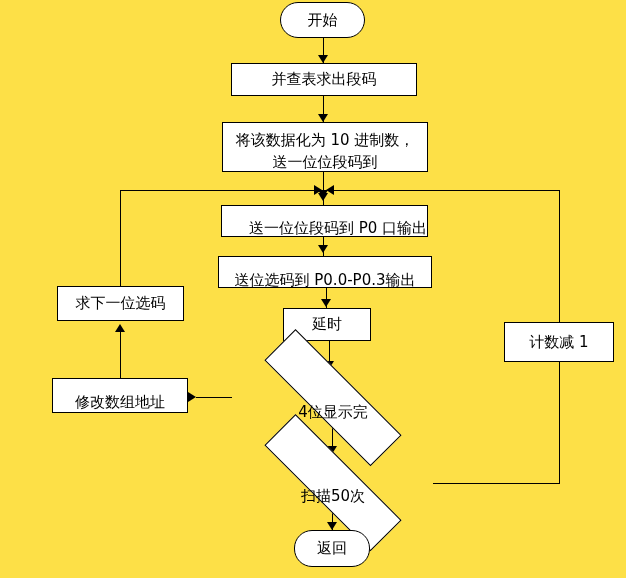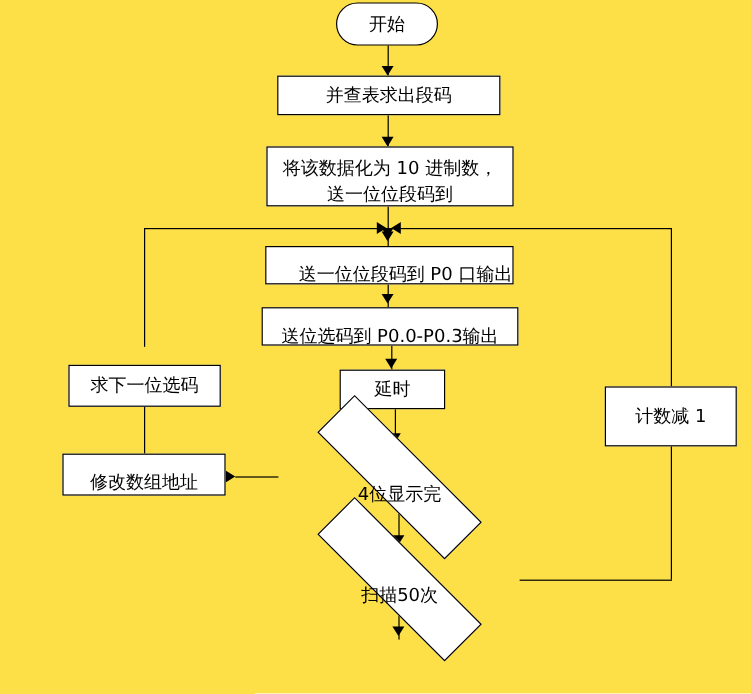--- a/index.html
+++ b/index.html
@@ -57,42 +57,45 @@
   </div>
 
   <div class="node proc clip" style="left:218px;top:256px;width:214px;height:32px;">
     <div class="inner" style="top:8px;">送位选码到 P0.0-P0.3输出</div>
   </div>
 
   <div class="node proc" style="left:283px;top:308px;width:88px;height:33px;">
     <span>延时</span>
   </div>
 
-  <div class="node proc" style="left:57px;top:304px;width:127px;height:35px;">
+  <div class="node proc" style="left:57px;top:286px;width:127px;height:35px;">
     <span>求下一位选码</span>
   </div>
 
   <div class="node proc" style="left:52px;top:378px;width:136px;height:35px;align-items:flex-end;">
     <span>修改数组地址</span>
   </div>
 
-  <div class="node proc" style="left:504px;top:322px;width:110px;height:50px;">
+  <div class="node proc" style="left:504px;top:322px;width:110px;height:40px;">
     <span>计数减 1</span>
   </div>
 
   <div class="dec" style="left:228px;top:368px;width:210px;height:60px;">
     <div class="shape"></div>
     <div class="lbl" style="padding-top:28px;box-sizing:border-box;">4位显示完</div>
   </div>
 
   <div class="dec" style="left:228px;top:453px;width:210px;height:60px;">
     <div class="shape"></div>
     <div class="lbl" style="padding-top:26px;box-sizing:border-box;">扫描50次</div>
   </div>
 
+  <div class="node term" style="left:294px;top:530px;width:76px;height:37px;">
+    <span>返回</span>
+  </div>
 
   <div class="ln lnv" style="left:323px;top:38px;height:25px;"></div>
   <div class="arw arw-d" style="left:318px;top:55px;"></div>
 
   <div class="ln lnv" style="left:323px;top:96px;height:26px;"></div>
   <div class="arw arw-d" style="left:318px;top:114px;"></div>
 
   <div class="ln lnv" style="left:323px;top:172px;height:33px;"></div>
   <div class="arw arw-d" style="left:318px;top:193px;"></div>
 

